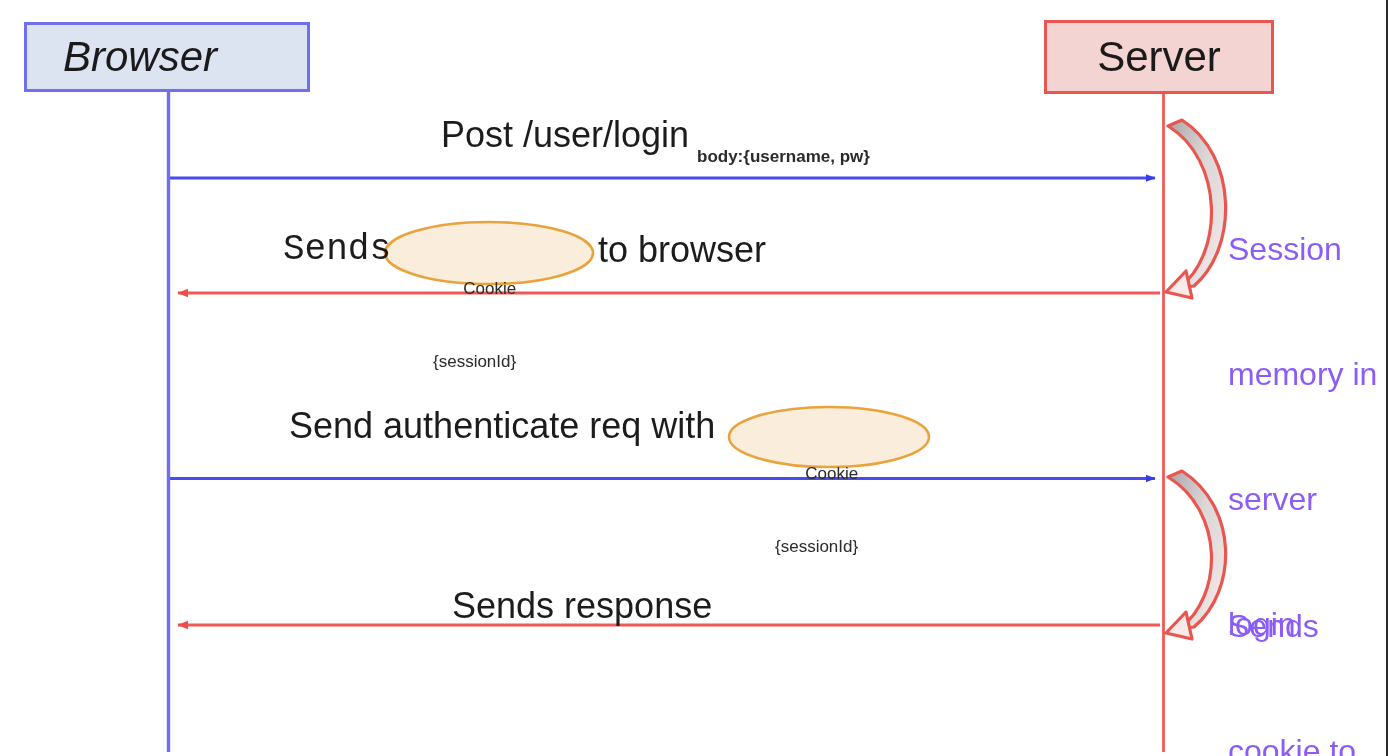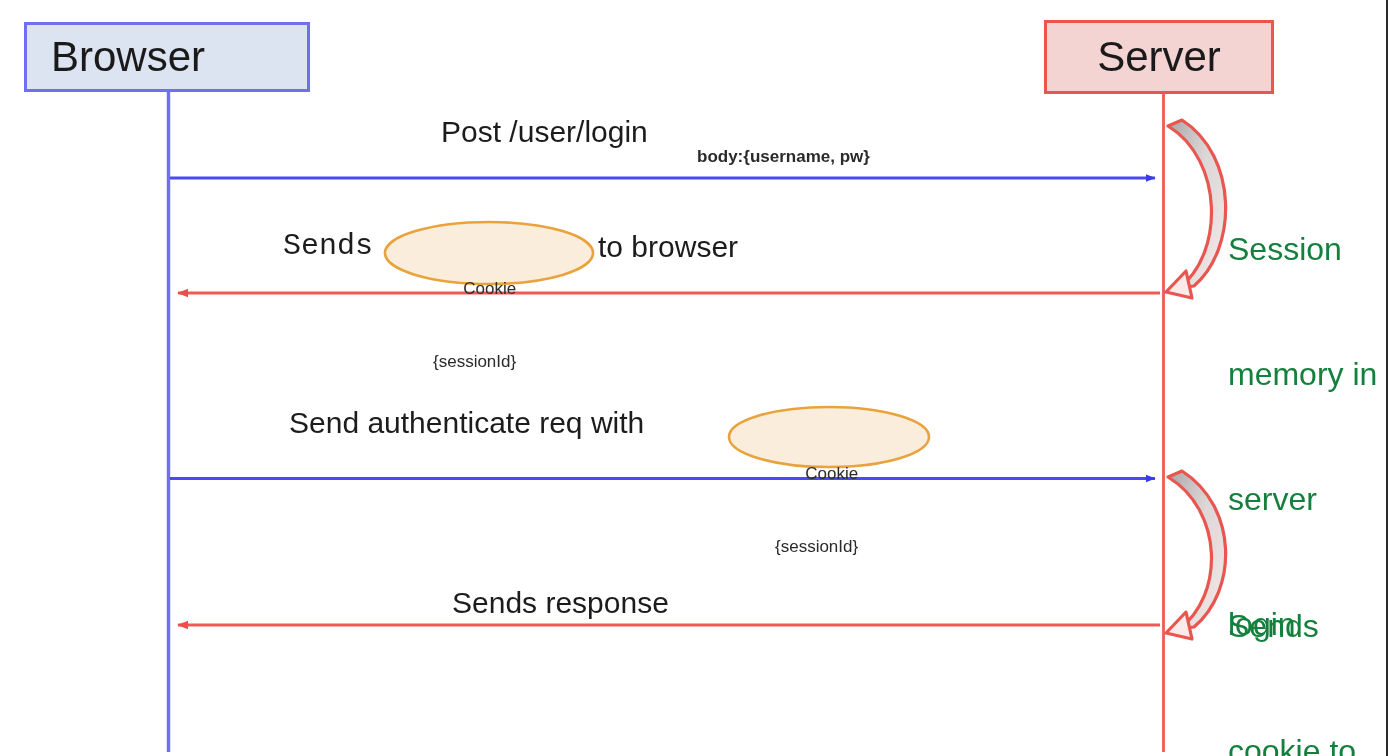--- a/index.html
+++ b/index.html
@@ -35,29 +35,29 @@
   .actor-title {
     position: absolute;
     display: flex;
     align-items: center;
     justify-content: center;
     font-size: 42px;
     color: #1a1a1a;
     box-sizing: border-box;
   }
   .msg-label {
-    font-size: 30px;
+    font-size: 36px;
   }
   .sub-label {
     font-size: 17px;
     color: #2a2a2a;
   }
   .note-text {
     font-size: 32px;
-    color: #15803d;
+    color: #8b5cf6;
     line-height: 1.30;
   }
   .ellipse-text {
     position: absolute;
     font-size: 17px;
     color: #2b2b2b;
     line-height: 1.42;
     white-space: pre;
     text-align: right;
   }
@@ -109,21 +109,21 @@
                L1194,627 C1238,590 1238,507 1182,471 z" fill="url(#arcfill2)" stroke="#e8564f" stroke-width="3.2" stroke-linejoin="round"></path>
       <path d="M1186,612 L1166,633 L1192,639 z" fill="#fbeaea" stroke="#e8564f" stroke-width="3.2" stroke-linejoin="round"></path>
     </g>
 
     <ellipse cx="489" cy="253" rx="104" ry="31" fill="#fbeddb" stroke="#e9a33c" stroke-width="2.6"></ellipse>
 
     <ellipse cx="829" cy="437" rx="100" ry="30" fill="#fbeddb" stroke="#e9a33c" stroke-width="2.6"></ellipse>
   </svg>
 
   <div class="actor-title" style="left:24px; top:22px; width:286px; height:70px;
-              background:#dce4f2; border:3px solid #6f6ff0; justify-content:flex-start; padding-left:24px;">
+              background:#dce4f2; border:3px solid #6f6ff0; justify-content:flex-start; padding-left:36px;font-style:italic;">
     <span>Browser</span>
   </div>
 
   <div class="actor-title" style="left:1044px; top:20px; width:230px; height:74px;
               background:#f4d3d3; border:3px solid #e8564f;">
     <span>Server</span>
   </div>
 
   <div class="lbl msg-label" style="left:441px; top:114px;">Post /user/login</div>
   <div class="lbl sub-label" style="left:697px; top:147px;font-weight:bold;">body:{username, pw}</div>

